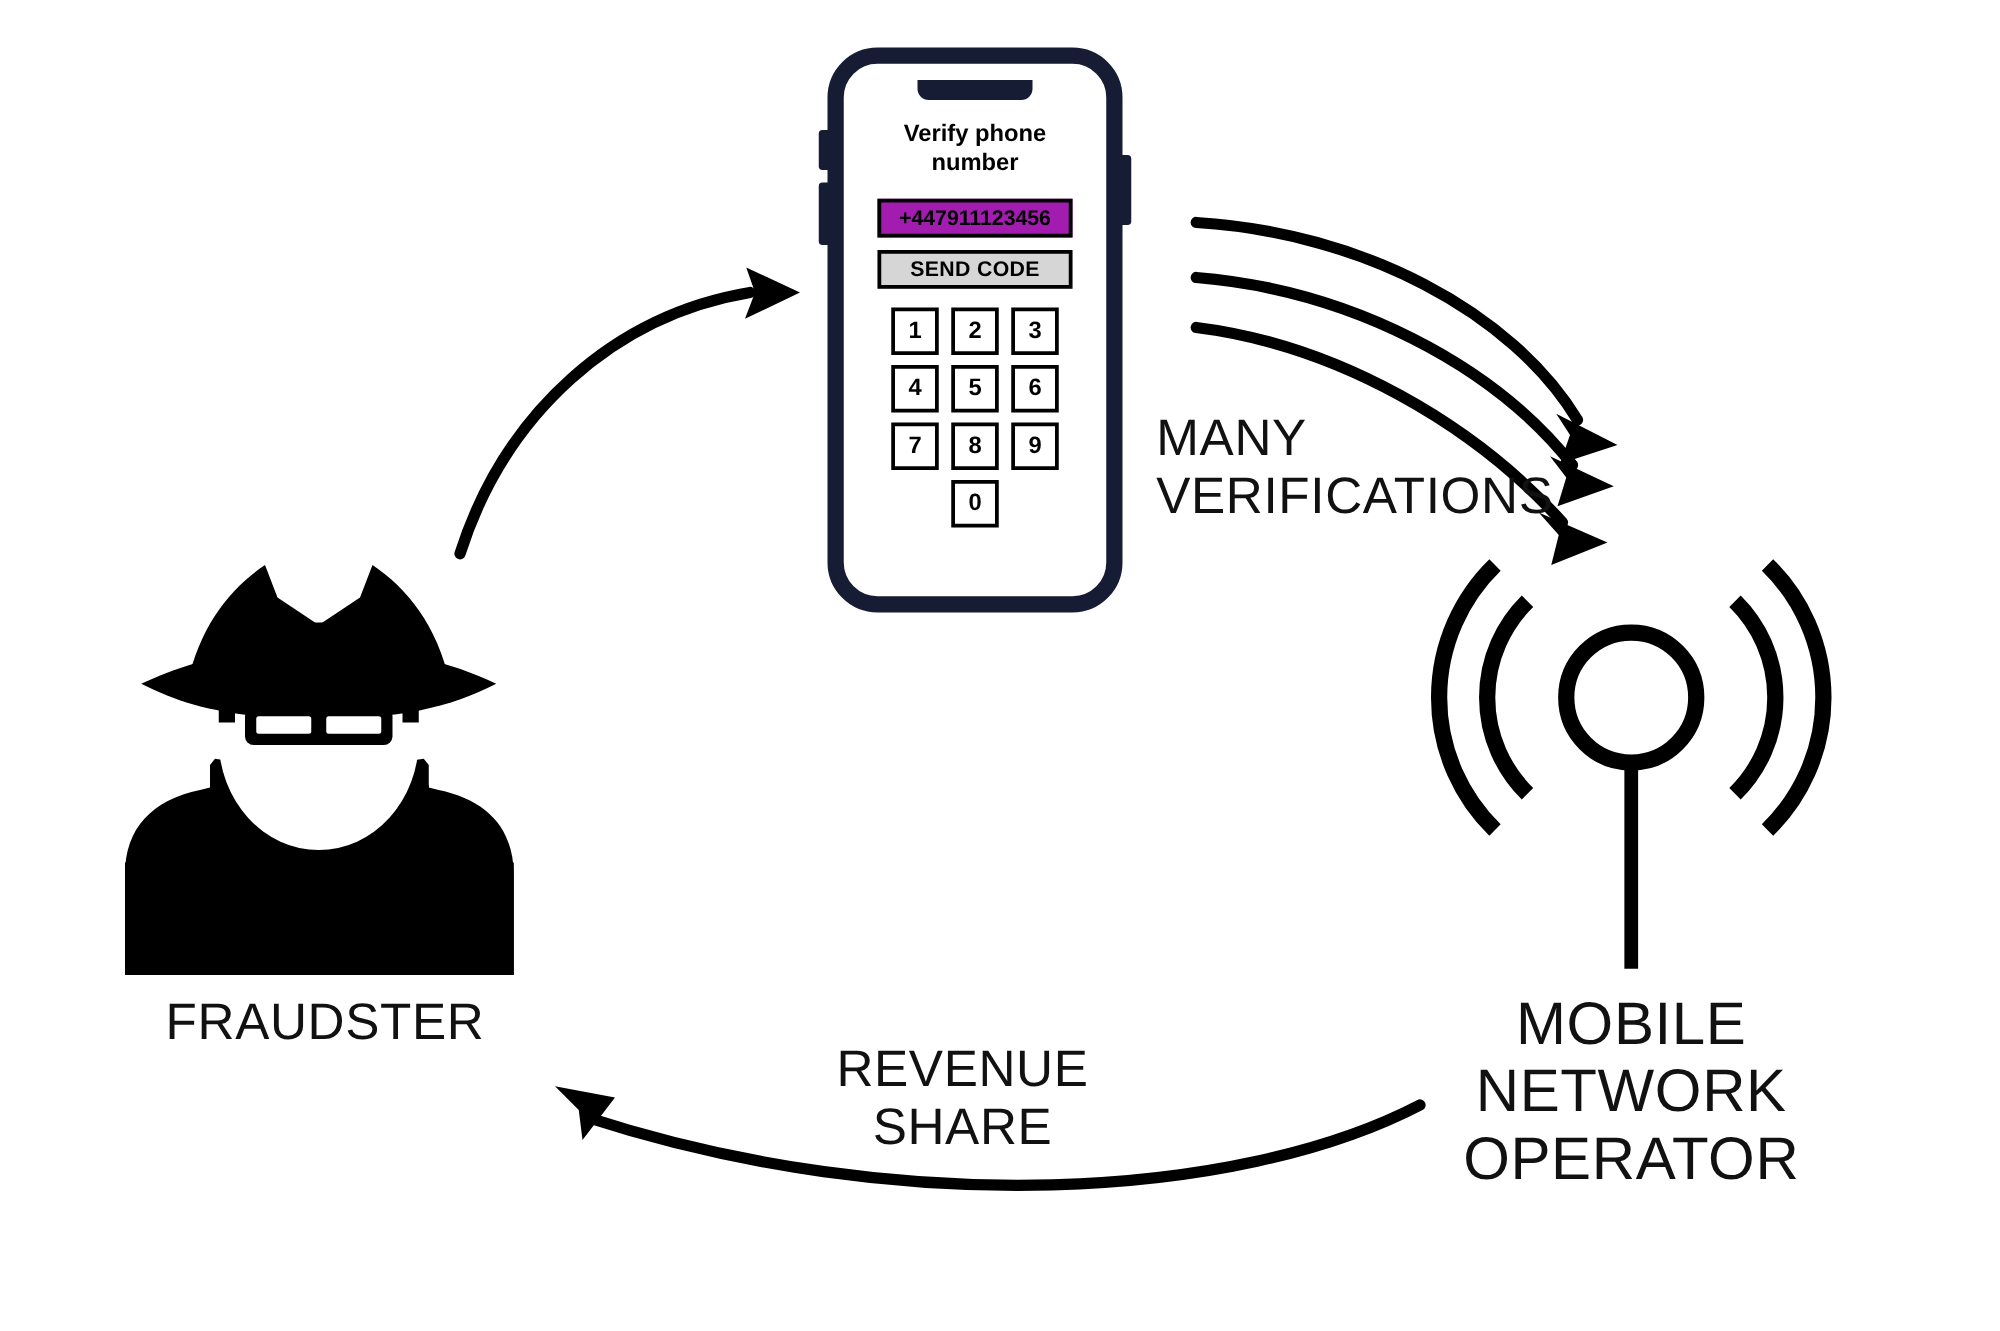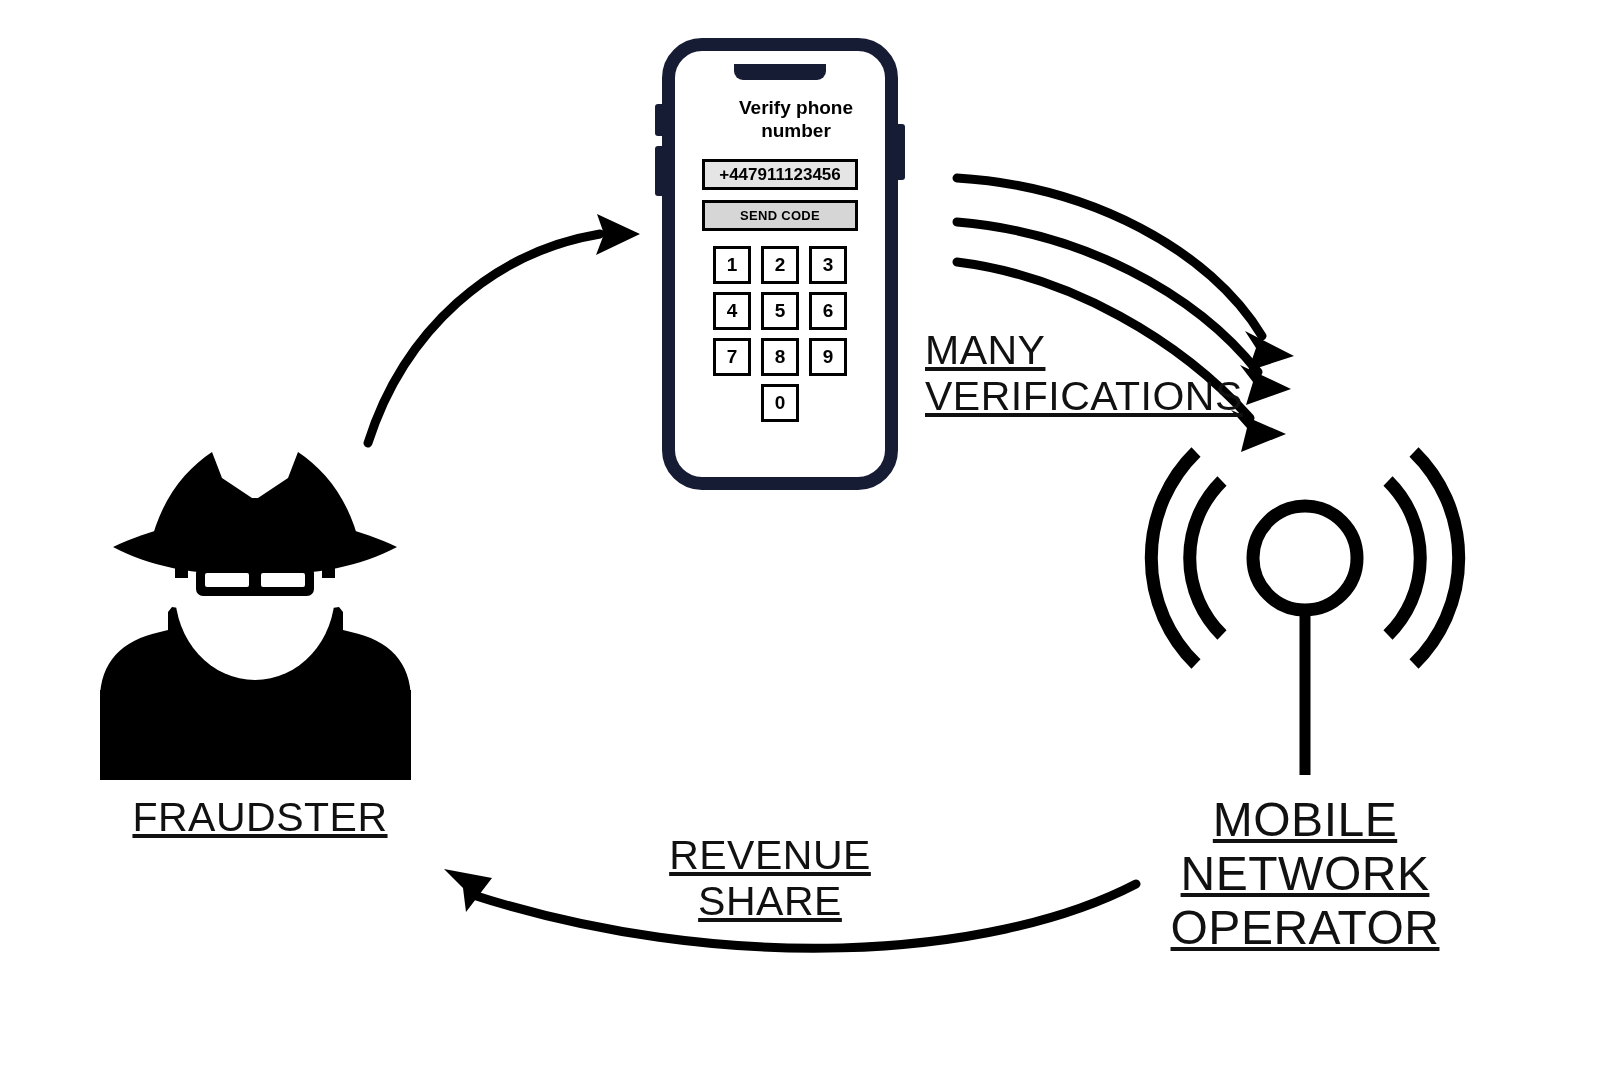--- a/index.html
+++ b/index.html
@@ -23,21 +23,20 @@
   }
   .node-label {
     position: absolute;
     text-align: center;
     color: #111111;
     font-family: "Liberation Sans", sans-serif;
     font-weight: 400;
     letter-spacing: 0.5px;
     line-height: 1.12;
     white-space: pre-line;
-    text-decoration: underline;
   }
   #label-fraudster {
     left: 60px;
     top: 795px;
     width: 400px;
     font-size: 41px;
     text-align: center;
   }
   #label-mno {
     left: 1090px;
@@ -118,51 +117,50 @@
     position: absolute;
     left: 0;
     top: 45px;
     width: 210px;
     text-align: center;
     font-size: 19px;
     font-weight: bold;
     line-height: 1.22;
     color: #000;
     white-space: pre-line;
-    padding-left: 16px;
   }
   .phone-input {
     position: absolute;
     left: 27px;
     top: 108px;
     width: 156px;
     height: 31px;
     box-sizing: border-box;
     border: 3px solid #000;
-    background: #e5e5e5;
+    background: #a21caf;
     display: flex;
     align-items: center;
     justify-content: center;
     font-size: 17px;
     font-weight: bold;
     color: #000;
   }
   .phone-sendcode {
     position: absolute;
     left: 27px;
     top: 149px;
     width: 156px;
     height: 31px;
     box-sizing: border-box;
     border: 3px solid #000;
     background: #d6d6d6;
     display: flex;
     align-items: center;
     justify-content: center;
-    font-size: 13px;
+    font-size: 17px;
     font-weight: bold;
     color: #000;
     letter-spacing: 0.3px;
   }
   .keypad {
     position: absolute;
     left: 38px;
     top: 195px;
     width: 134px;
   }

